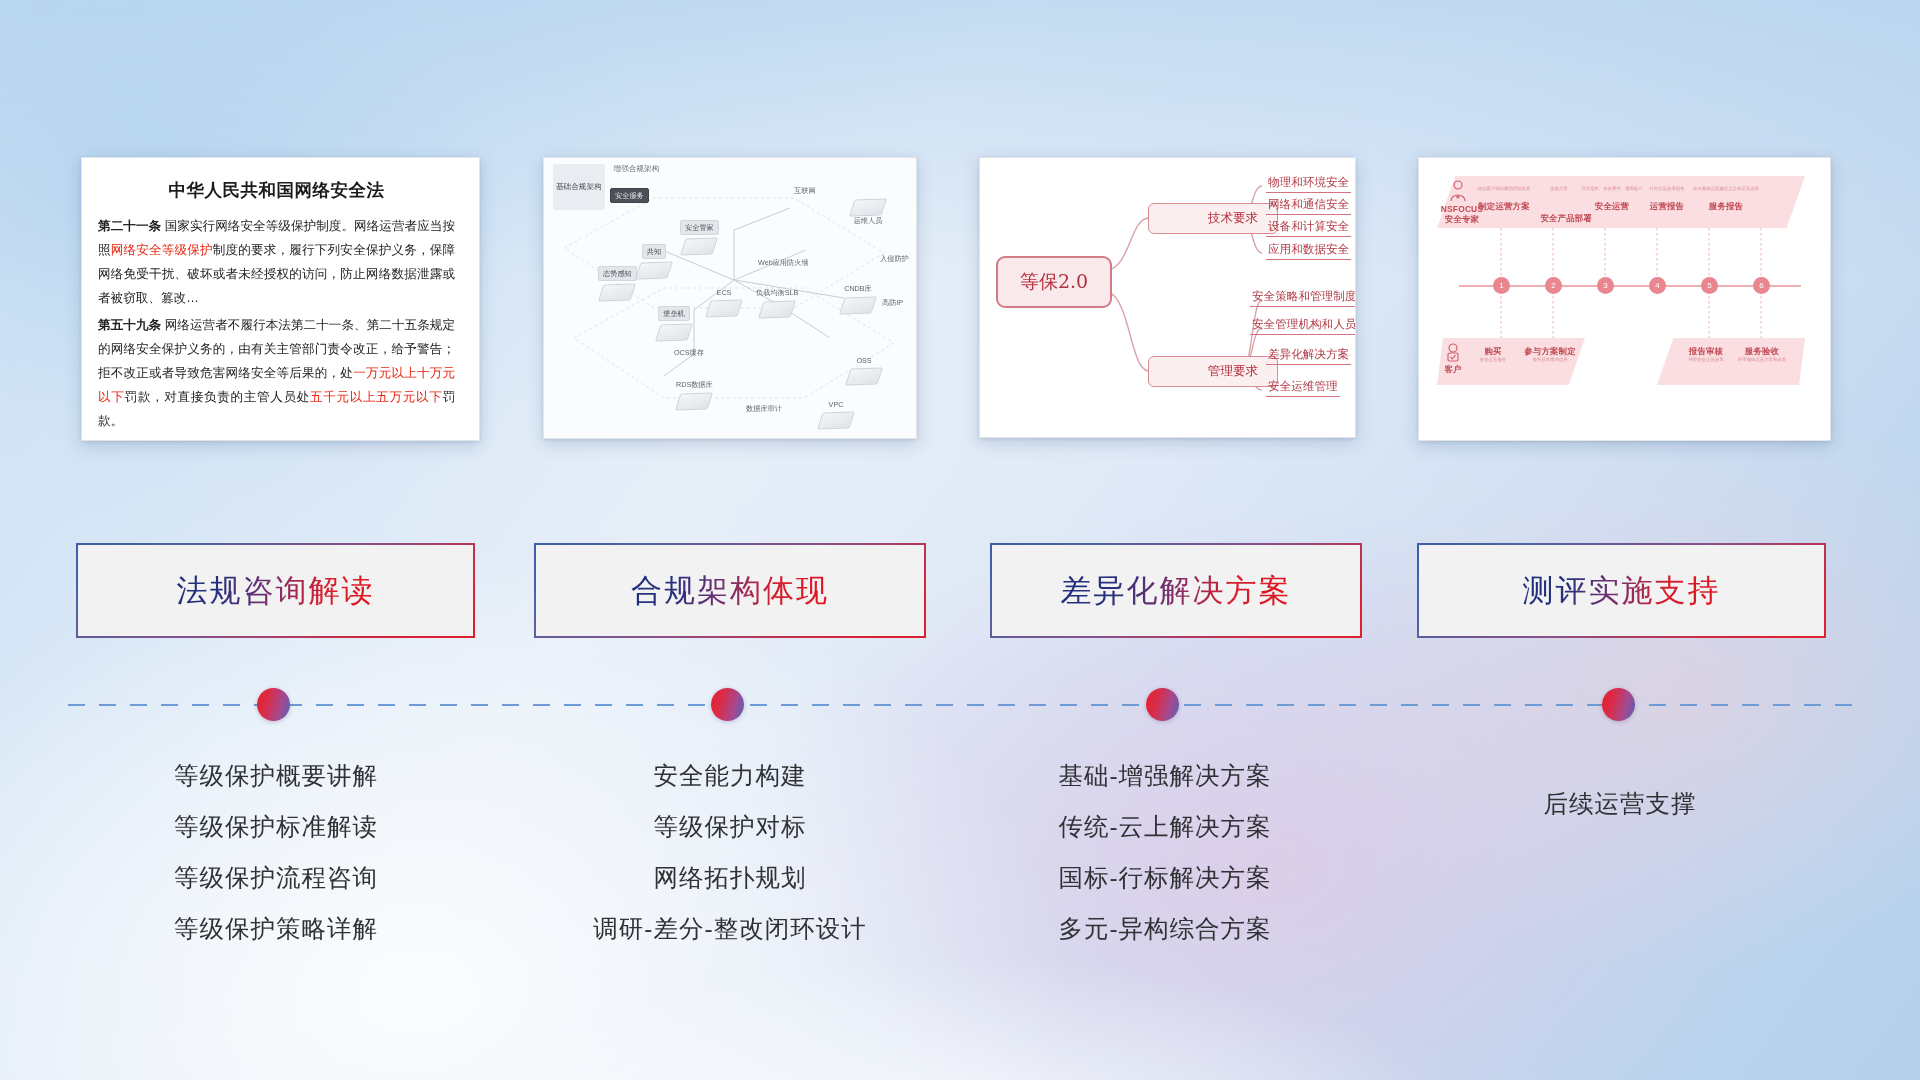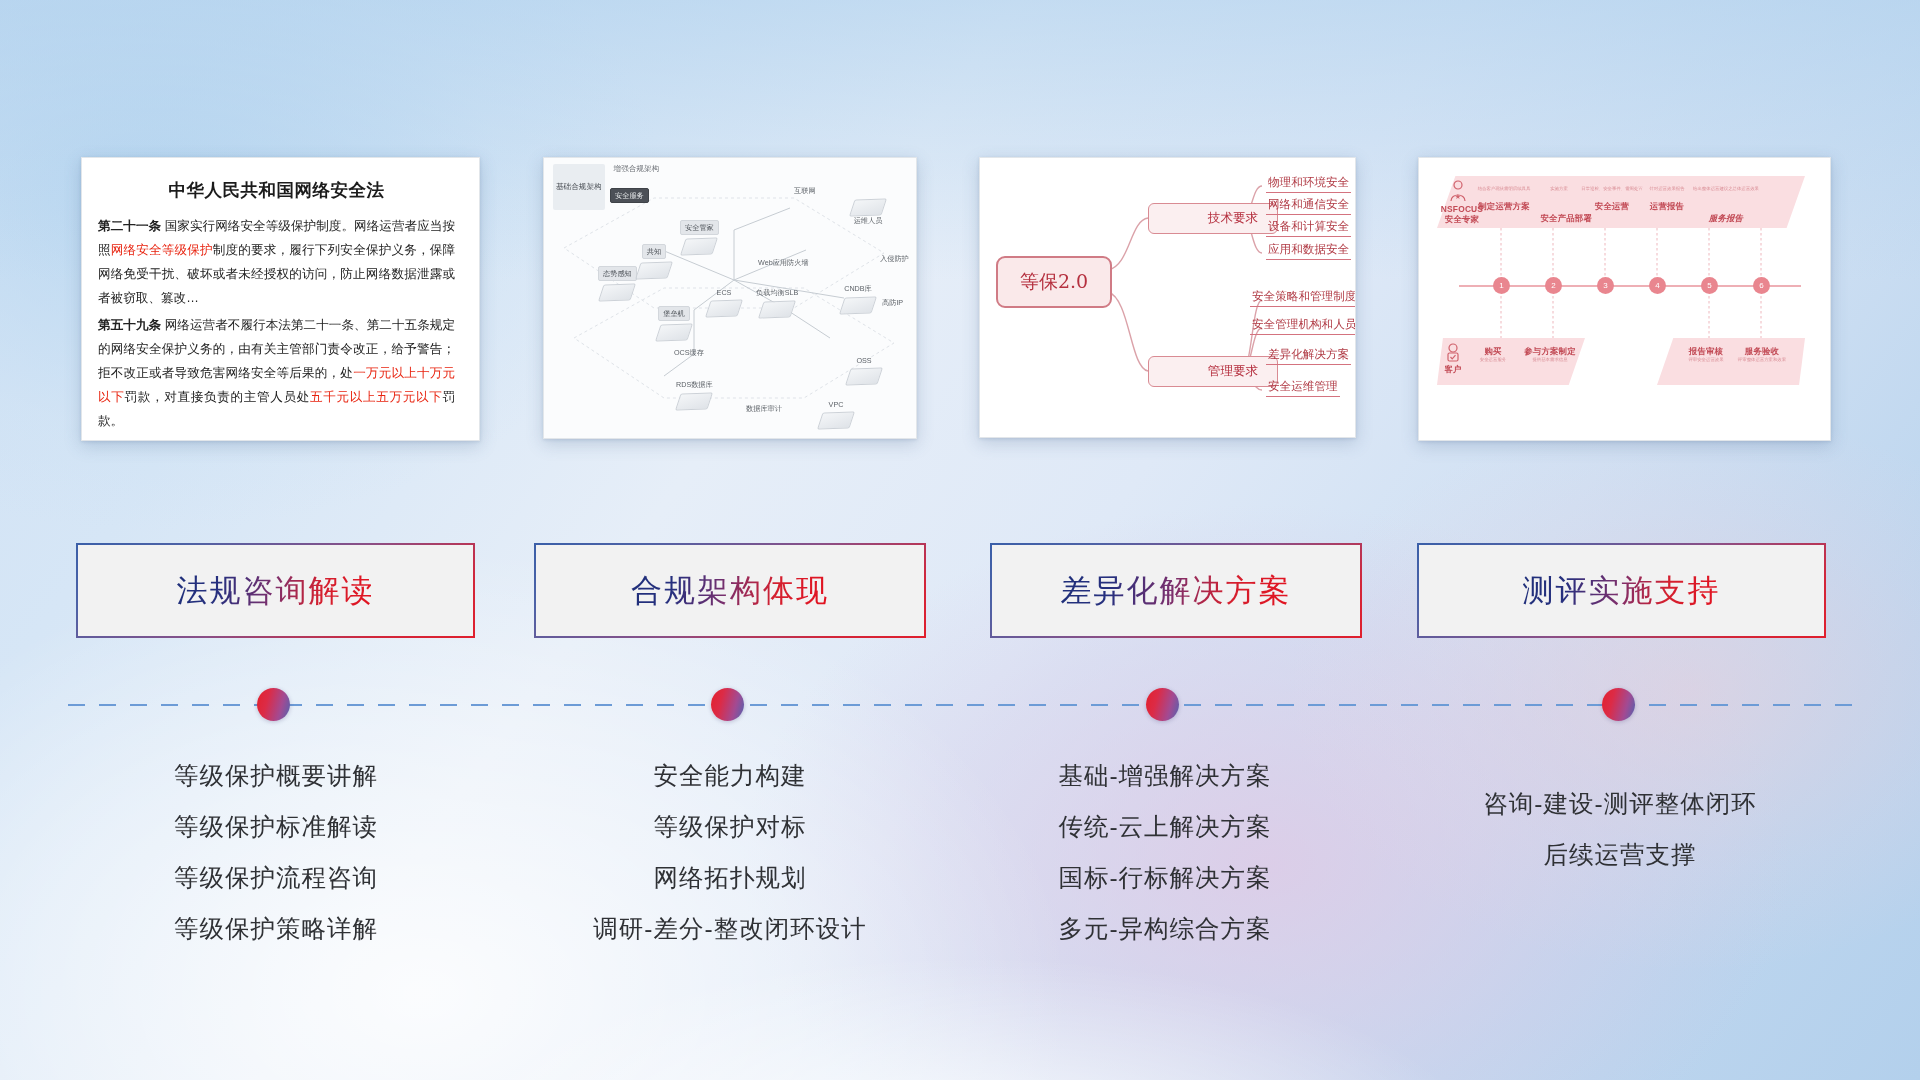--- a/index.html
+++ b/index.html
@@ -304,21 +304,21 @@
         <div class="lbl" style="left:160px;top:28px;width:66px;">
           <span class="tiny">日常巡检、安全事件、需周处置</span>
           <span class="big" style="margin-top:10px;">安全运营</span>
         </div>
         <div class="lbl" style="left:215px;top:28px;width:66px;">
           <span class="tiny">针对运营效果报告</span>
           <span class="big" style="margin-top:10px;">运营报告</span>
         </div>
         <div class="lbl" style="left:268px;top:28px;width:78px;">
           <span class="tiny">给出整体运营建议之总体运营效果</span>
-          <span class="big" style="margin-top:22px;font-style:italic;">服务报告</span>
+          <span class="big" style="margin-top:10px;">服务报告</span>
         </div>
 
         <div class="dot" style="left:74px;top:119px;">1</div>
         <div class="dot" style="left:126px;top:119px;">2</div>
         <div class="dot" style="left:178px;top:119px;">3</div>
         <div class="dot" style="left:230px;top:119px;">4</div>
         <div class="dot" style="left:282px;top:119px;">5</div>
         <div class="dot" style="left:334px;top:119px;">6</div>
 
         <div class="person" style="left:26px;top:185px;">
@@ -404,18 +404,17 @@
       <div class="li">网络拓扑规划</div>
       <div class="li">调研-差分-整改闭环设计</div>
     </div>
     <div class="col lc3">
       <div class="li">基础-增强解决方案</div>
       <div class="li">传统-云上解决方案</div>
       <div class="li">国标-行标解决方案</div>
       <div class="li">多元-异构综合方案</div>
     </div>
     <div class="col lc4">
-      <div class="li">咨询-建设-测评整体闭环</div>
       <div class="li">后续运营支撑</div>
     </div>
   </div>
 
 </div>
 
 </body></html>

